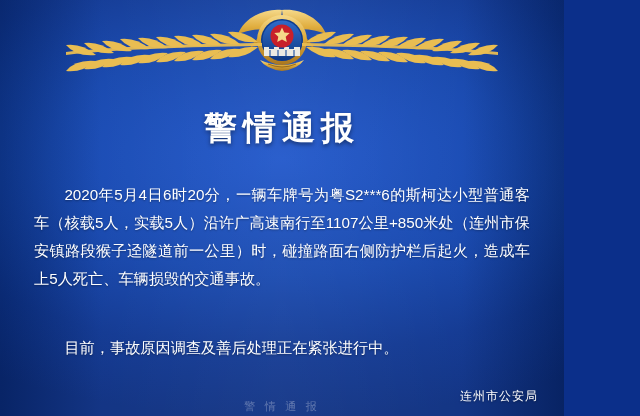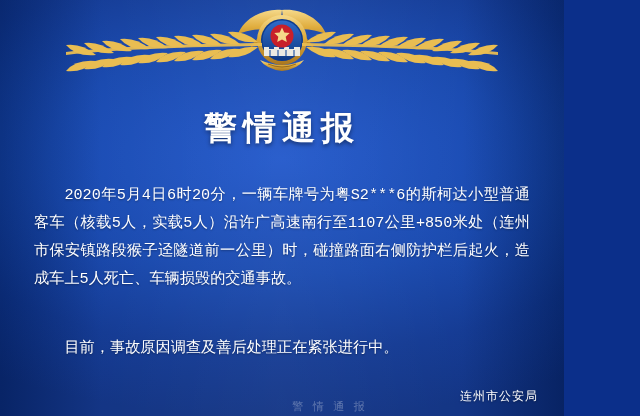--- a/index.html
+++ b/index.html
@@ -73,21 +73,21 @@
     margin-top: 14px;
     text-shadow: 0 2px 4px rgba(0,0,0,0.45);
   }
 
   
   .body {
     position: relative;
     z-index: 3;
     margin: 30px 34px 0 34px;
     color: #ffffff;
-    font-family: Liberation Mono, monospace;
+    font-family: Liberation Sans, sans-serif;
     font-size: 15.2px;
     line-height: 1.85;
     text-align: justify;
     text-shadow: 0 1px 2px rgba(0,0,0,0.35);
   }
   .para {
     margin: 0 0 18px 0;
     text-indent: 2em;
   }
   .para:last-child { margin-bottom: 0; margin-top: 40px; }
@@ -113,21 +113,20 @@
   .watermark {
     position: absolute;
     left: 50%;
     bottom: 2px;
     transform: translateX(-50%);
     z-index: 3;
     color: rgba(255,255,255,0.30);
     font-size: 11px;
     letter-spacing: 3px;
     font-family: "DejaVu Serif", "Liberation Serif", serif;
-    margin-left: 48px;
   }
 </style>
 </head>
 <body>
 
 <div class="page">
 
   <div class="header">
 
     <svg class="wheat left" viewBox="0 0 210 46">

